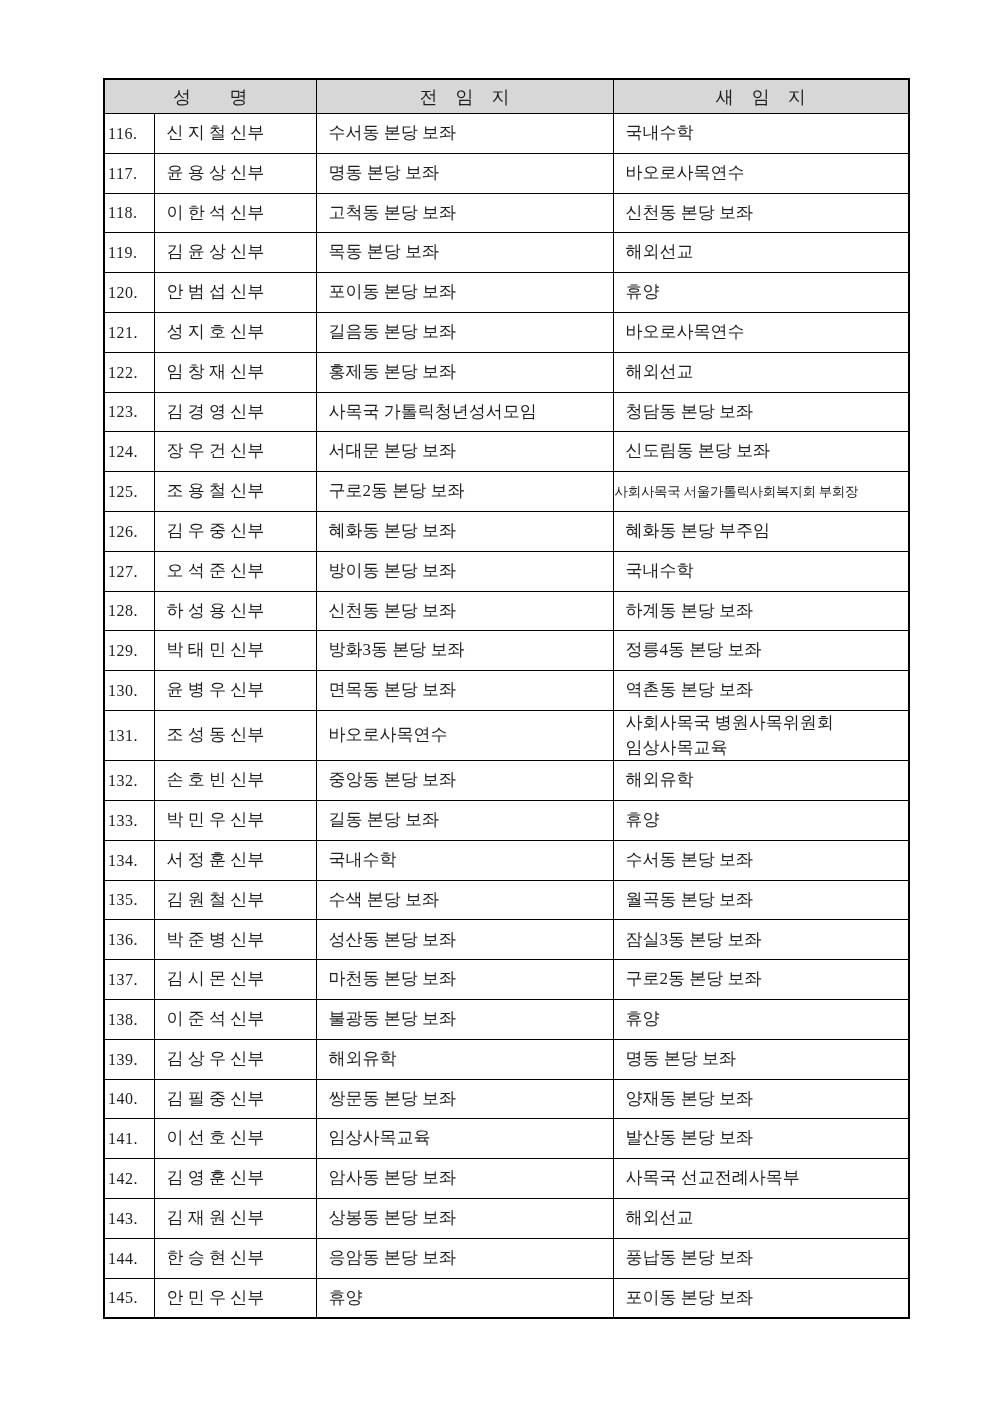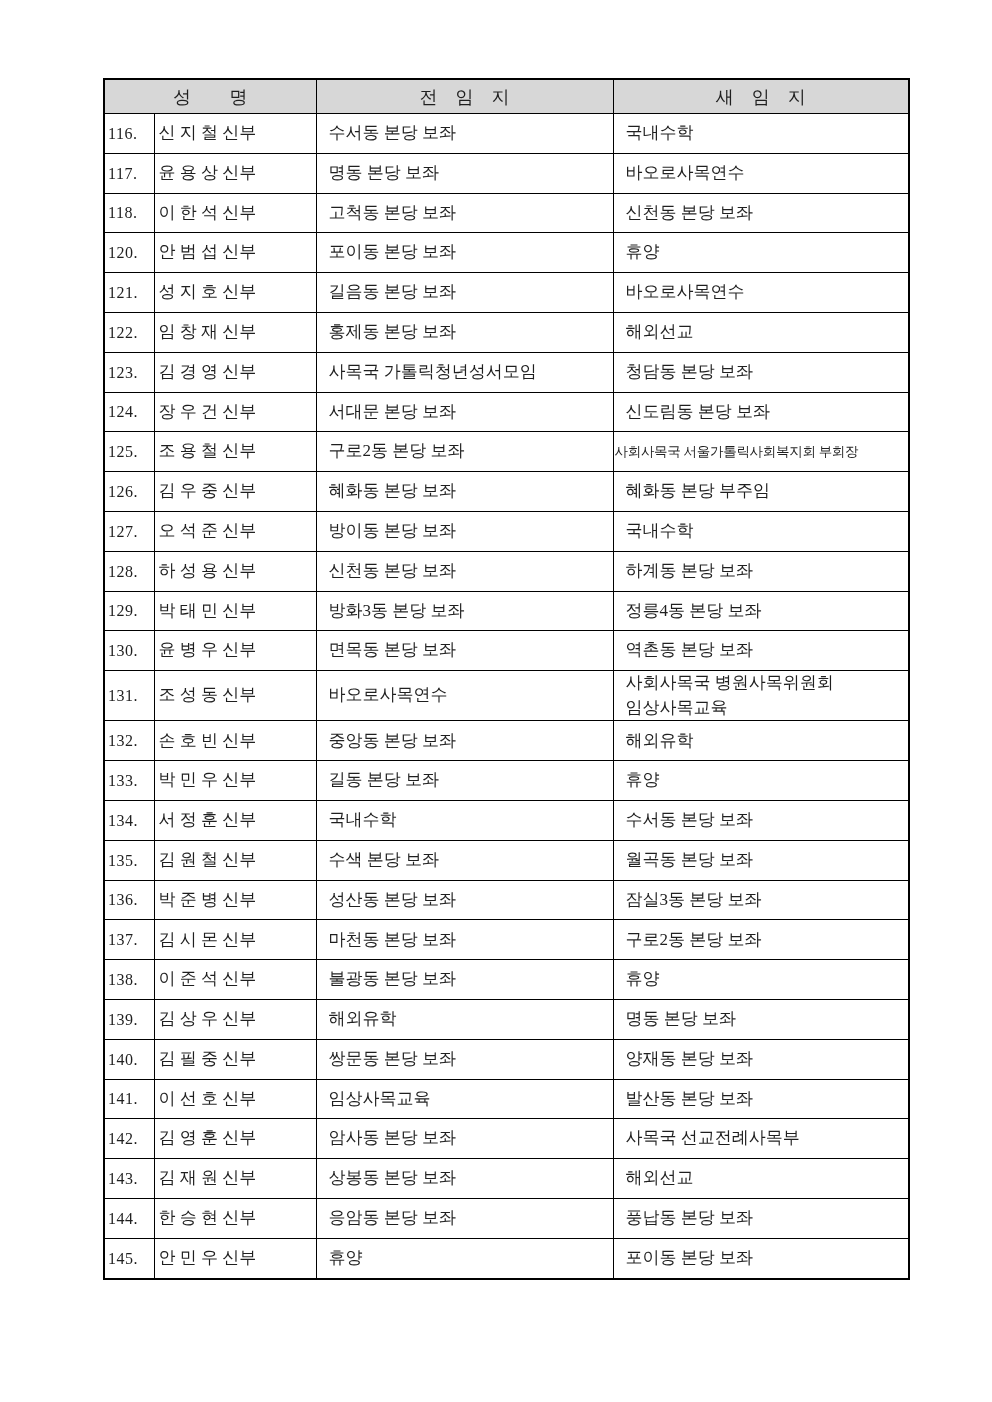--- a/index.html
+++ b/index.html
@@ -52,21 +52,21 @@
     padding: 0;
     line-height: 1.45;
   }
   td.no {
     text-align: left;
     padding-left: 3px;
     font-size: 16px;
     letter-spacing: 0.5px;
     margin-left: 16px;
   }
-  td.name { padding-left: 4px; }
+  td.name { padding-left: 12px; }
   td.from { padding-left: 12px; }
   td.to   { padding-left: 12px; white-space: pre-line; }
   td.to.condensed {
     font-size: 13.5px;
     letter-spacing: -0.3px;
     padding-left: 1px;
   }
 </style>
 </head>
 <body>
@@ -100,20 +100,26 @@
             <td class="from">명동 본당 보좌</td>
             <td class="to">바오로사목연수</td>
           </tr>
           <tr>
             <td class="no">118.</td>
             <td class="name">이 한 석 신부</td>
             <td class="from">고척동 본당 보좌</td>
             <td class="to">신천동 본당 보좌</td>
           </tr>
           <tr>
+            <td class="no">119.</td>
+            <td class="name">김 윤 상 신부</td>
+            <td class="from">목동 본당 보좌</td>
+            <td class="to">해외선교</td>
+          </tr>
+          <tr>
             <td class="no">120.</td>
             <td class="name">안 범 섭 신부</td>
             <td class="from">포이동 본당 보좌</td>
             <td class="to">휴양</td>
           </tr>
           <tr>
             <td class="no">121.</td>
             <td class="name">성 지 호 신부</td>
             <td class="from">길음동 본당 보좌</td>
             <td class="to">바오로사목연수</td>

